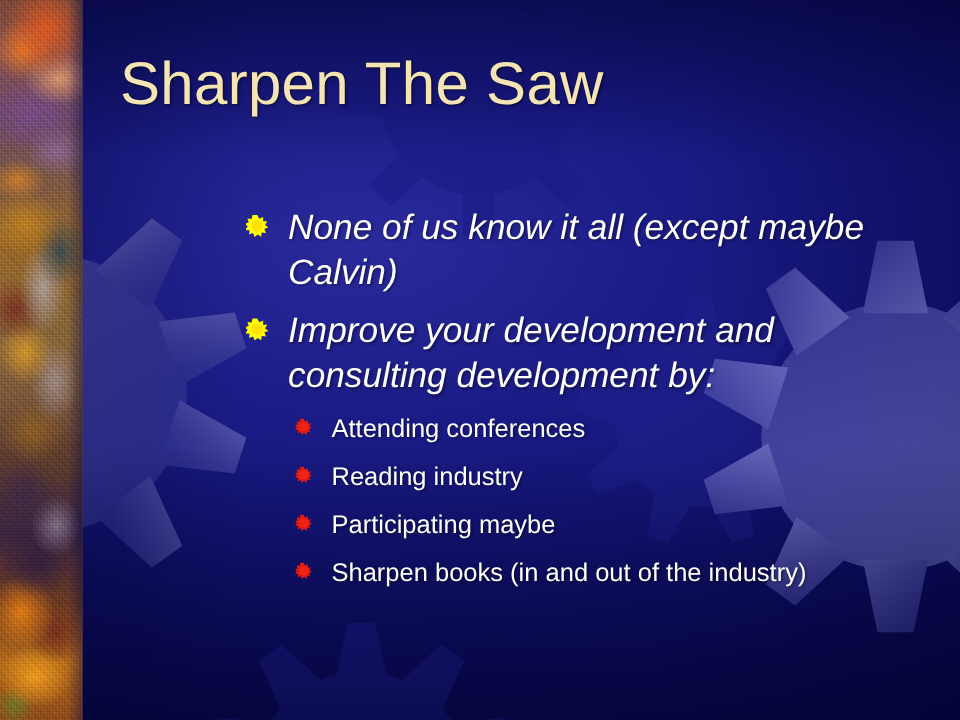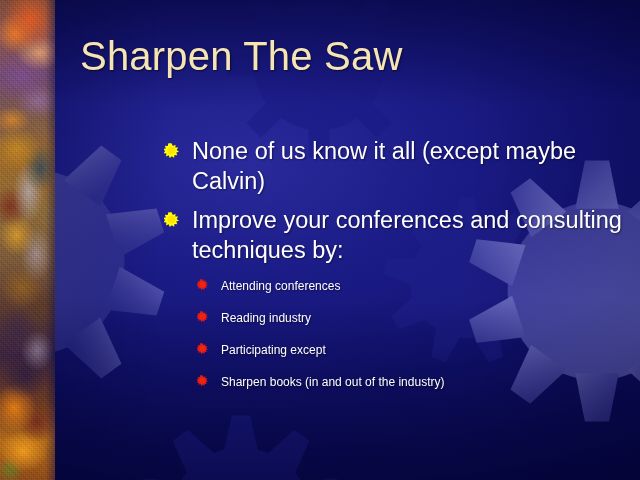--- a/index.html
+++ b/index.html
@@ -135,36 +135,37 @@
     color: #ffffff;
   }
 
   .l1 {
     position: relative;
     padding-left: 29px;
     font-size: 23.5px;
     line-height: 30px;
     margin-bottom: 9px;
     text-shadow: 1px 1px 2px rgba(0,0,0,0.45);
+    font-style: italic;
   }
   .l1 .bullet {
     position: absolute;
     left: 1px;
     top: 7px;
     width: 15px;
     height: 15px;
   }
 
   .sublist { margin-top: 3px; }
 
   .l2 {
     position: relative;
     padding-left: 26px;
     margin-left: 32px;
-    font-size: 12px;
+    font-size: 17px;
     line-height: 24px;
     margin-bottom: 8px;
     text-shadow: 1px 1px 2px rgba(0,0,0,0.45);
   }
   .l2 .bullet {
     position: absolute;
     left: 2px;
     top: 5px;
     width: 11px;
     height: 11px;
@@ -312,21 +313,21 @@
       <span>None of us know it all (except maybe Calvin)</span>
     </div>
 
     <div class="l1">
       <span class="bullet">
         <svg viewBox="0 0 24 24" aria-hidden="true">
           <polygon fill="#ffff00" points="12,0.5 14.2,4.6 18.4,2.6 18.1,7.2 22.7,7.3 20.3,11.2 24,13.8 19.6,15.3 21.3,19.6 16.7,19.1 16.2,23.7 12.4,21.2 9.2,24 7.5,19.7 3.3,21.4 3.8,16.8 -0.8,16.4 1.9,12.6 -1.6,9.8 2.9,8.6 1.5,4.2 6,4.9 6.9,0.4"></polygon>
           <circle fill="#ffe400" cx="12" cy="12" r="6.4"></circle>
         </svg>
       </span>
-      <span>Improve your conferences and consulting techniques by:</span>
+      <span>Improve your development and consulting development by:</span>
     </div>
 
     <div class="sublist">
 
       <div class="l2">
         <span class="bullet">
           <svg viewBox="0 0 24 24" aria-hidden="true">
             <polygon fill="#e01b10" points="12,0.5 14.2,4.6 18.4,2.6 18.1,7.2 22.7,7.3 20.3,11.2 24,13.8 19.6,15.3 21.3,19.6 16.7,19.1 16.2,23.7 12.4,21.2 9.2,24 7.5,19.7 3.3,21.4 3.8,16.8 -0.8,16.4 1.9,12.6 -1.6,9.8 2.9,8.6 1.5,4.2 6,4.9 6.9,0.4"></polygon>
             <circle fill="#ef2316" cx="12" cy="12" r="6.8"></circle>
           </svg>
@@ -344,21 +345,21 @@
         <span>Reading industry</span>
       </div>
 
       <div class="l2">
         <span class="bullet">
           <svg viewBox="0 0 24 24" aria-hidden="true">
             <polygon fill="#e01b10" points="12,0.5 14.2,4.6 18.4,2.6 18.1,7.2 22.7,7.3 20.3,11.2 24,13.8 19.6,15.3 21.3,19.6 16.7,19.1 16.2,23.7 12.4,21.2 9.2,24 7.5,19.7 3.3,21.4 3.8,16.8 -0.8,16.4 1.9,12.6 -1.6,9.8 2.9,8.6 1.5,4.2 6,4.9 6.9,0.4"></polygon>
             <circle fill="#ef2316" cx="12" cy="12" r="6.8"></circle>
           </svg>
         </span>
-        <span>Participating except</span>
+        <span>Participating maybe</span>
       </div>
 
       <div class="l2">
         <span class="bullet">
           <svg viewBox="0 0 24 24" aria-hidden="true">
             <polygon fill="#e01b10" points="12,0.5 14.2,4.6 18.4,2.6 18.1,7.2 22.7,7.3 20.3,11.2 24,13.8 19.6,15.3 21.3,19.6 16.7,19.1 16.2,23.7 12.4,21.2 9.2,24 7.5,19.7 3.3,21.4 3.8,16.8 -0.8,16.4 1.9,12.6 -1.6,9.8 2.9,8.6 1.5,4.2 6,4.9 6.9,0.4"></polygon>
             <circle fill="#ef2316" cx="12" cy="12" r="6.8"></circle>
           </svg>
         </span>
         <span>Sharpen books (in and out of the industry)</span>

